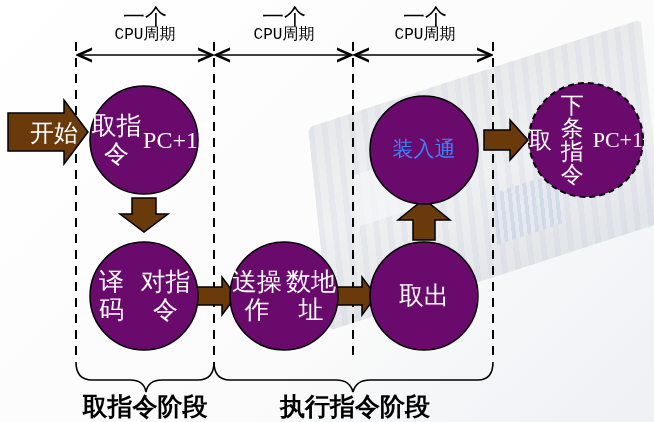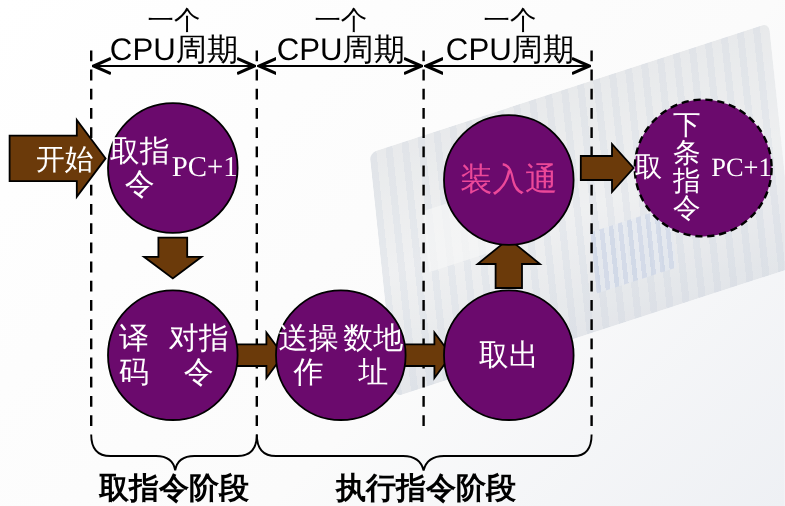--- a/index.html
+++ b/index.html
@@ -19,21 +19,21 @@
   .bg-board .heatsink { position:absolute; width:70px; height:50px; background: repeating-linear-gradient(90deg,#a8b8d8 0 4px,#d7deea 4px 8px); opacity:.7; }
   svg#diagram { position: absolute; left: 0; top: 0; }
   .lbl { position: absolute; text-align: center; white-space: nowrap; color: #000; }
   .circle-text {
     position: absolute; color: #ffffff; text-align: center; line-height: 1.12;
     font-family: "DejaVu Sans", sans-serif; font-size: 25px;
     display: flex; flex-direction: row; align-items: center; justify-content: center;
   }
   .circle-text .serif { font-family: Liberation Serif, serif; font-size: 24px; text-align: center; }
   .top-small { font-size: 22px; font-family: "DejaVu Serif", serif; }
-  .cpu-lbl { font-size: 26px; font-family: Liberation Sans, sans-serif; }
+  .cpu-lbl { font-size: 16px; font-family: Liberation Mono, monospace; }
   .phase { font-size: 25px; font-family: "DejaVu Sans", sans-serif; font-weight: bold; }
   .start-text { position:absolute; color:#fff; font-family:"DejaVu Sans",sans-serif; font-size:24px; }
 </style>
 </head>
 <body>
 
 <div class="bg-board">
   <div class="heatsink" style="left:180px; top:120px;"></div>
   <div class="heatsink" style="left:40px; top:60px; background:#f2f3f4;"></div>
 </div>
@@ -97,21 +97,21 @@
   <span>译码</span>
   <span>对指令</span>
 </div>
 <div class="circle-text" style="left: 230px; top: 242px; width: 108px; height: 108px; color: rgb(255, 255, 255);">
   <span>送操作</span>
   <span>数地址</span>
 </div>
 <div class="circle-text" style="left: 370px; top: 242px; width: 108px; height: 108px; color: rgb(255, 255, 255);">
   <span>取出</span>
 </div>
-<div class="circle-text" style="left: 370px; top: 96px; width: 108px; height: 108px; font-size: 27px; color: #ec4899;">
+<div class="circle-text" style="left: 370px; top: 96px; width: 108px; height: 108px; font-size: 21px; color: #3b82f6;">
   <span>装入通</span>
 </div>
 <div class="circle-text" style="left: 529px; top: 83px; width: 114px; height: 114px; font-size: 23px; line-height: 1; color: rgb(255, 255, 255);">
   <span>取</span>
   <span>下条指令</span>
   <span class="serif" style="font-size:22px;">PC+1</span>
 </div>
 
 <div class="lbl phase" style="left:70px; top:390px; width:150px;">取指令阶段</div>
 <div class="lbl phase" style="left:270px; top:390px; width:170px;">执行指令阶段</div>

